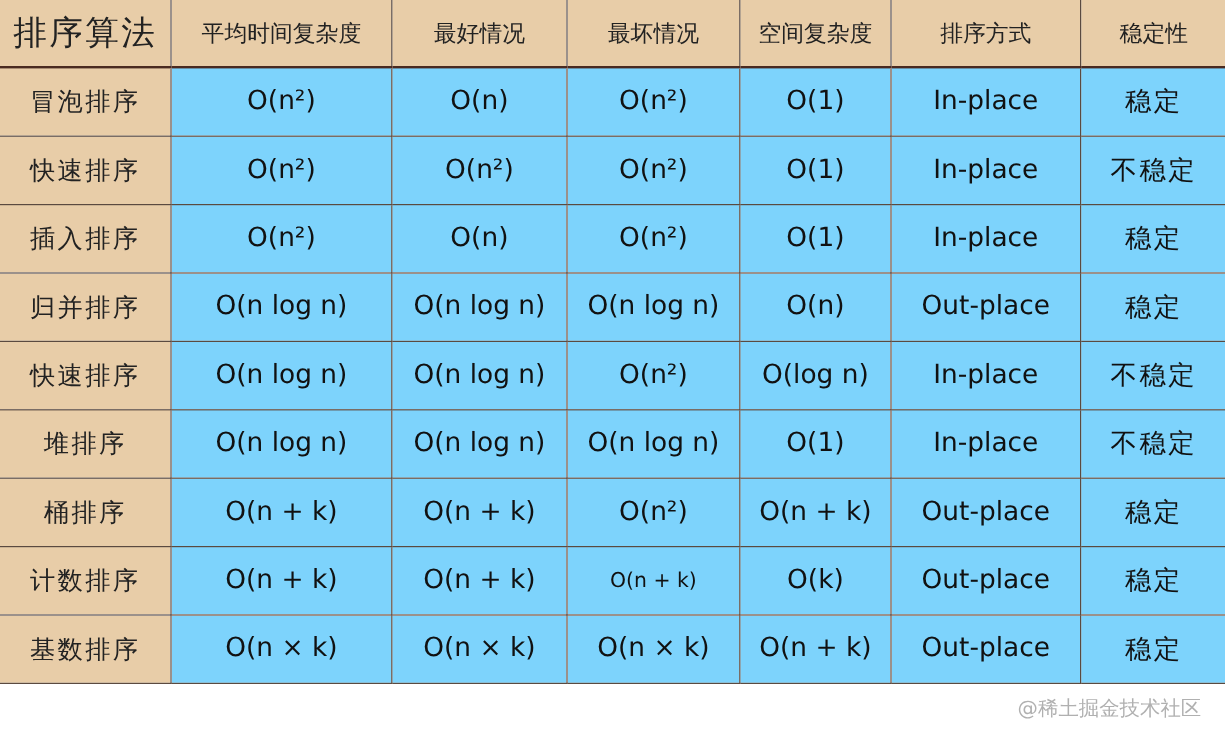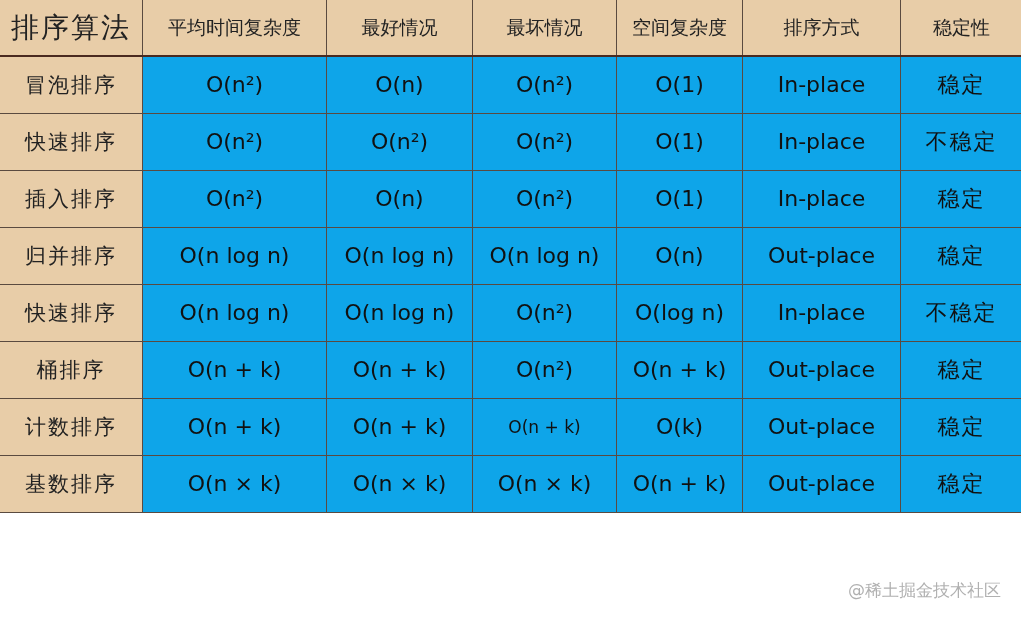--- a/index.html
+++ b/index.html
@@ -31,21 +31,21 @@
   tbody tr { height: 57px; }
   tbody td.rowhead {
     background: #e8cda8;
     font-family: "DejaVu Serif", serif;
     font-size: 21px;
     color: #222;
     letter-spacing: 2px;
     margin-top: 36px;
   }
   tbody td.val {
-    background: #0ea5e9;
+    background: #7dd3fc;
     font-family: "DejaVu Sans", sans-serif;
     font-size: 22px;
     color: #111;
   }
   tbody td.val.small { font-size: 17px; }
   tbody td.stab {
     font-family: "DejaVu Serif", serif;
     font-size: 22px;
     letter-spacing: 2px;
   }
@@ -121,20 +121,29 @@
     <tr>
       <td class="rowhead">快速排序</td>
       <td class="val">O(n log n)</td>
       <td class="val">O(n log n)</td>
       <td class="val">O(n²)</td>
       <td class="val">O(log n)</td>
       <td class="val">In-place</td>
       <td class="val stab">不稳定</td>
     </tr>
     <tr>
+      <td class="rowhead">堆排序</td>
+      <td class="val">O(n log n)</td>
+      <td class="val">O(n log n)</td>
+      <td class="val">O(n log n)</td>
+      <td class="val">O(1)</td>
+      <td class="val">In-place</td>
+      <td class="val stab">不稳定</td>
+    </tr>
+    <tr>
       <td class="rowhead">桶排序</td>
       <td class="val">O(n + k)</td>
       <td class="val">O(n + k)</td>
       <td class="val">O(n²)</td>
       <td class="val">O(n + k)</td>
       <td class="val">Out-place</td>
       <td class="val stab">稳定</td>
     </tr>
     <tr>
       <td class="rowhead">计数排序</td>

